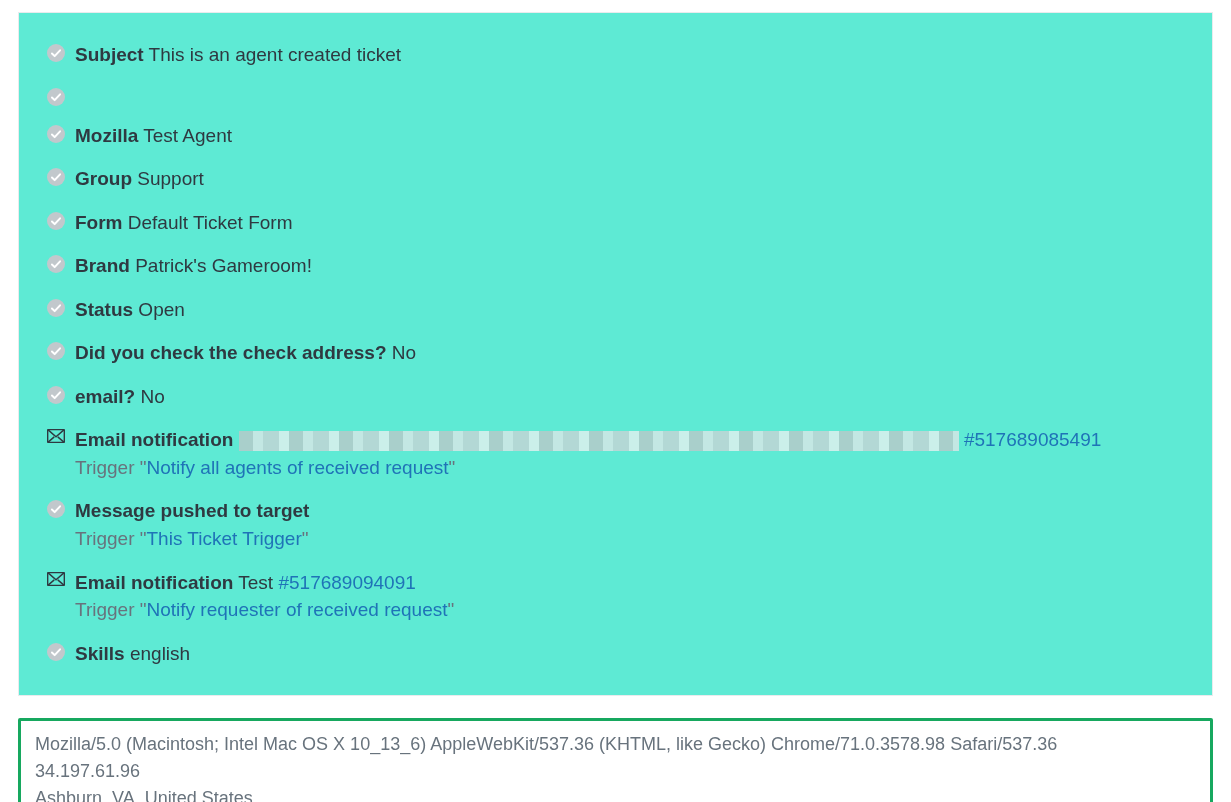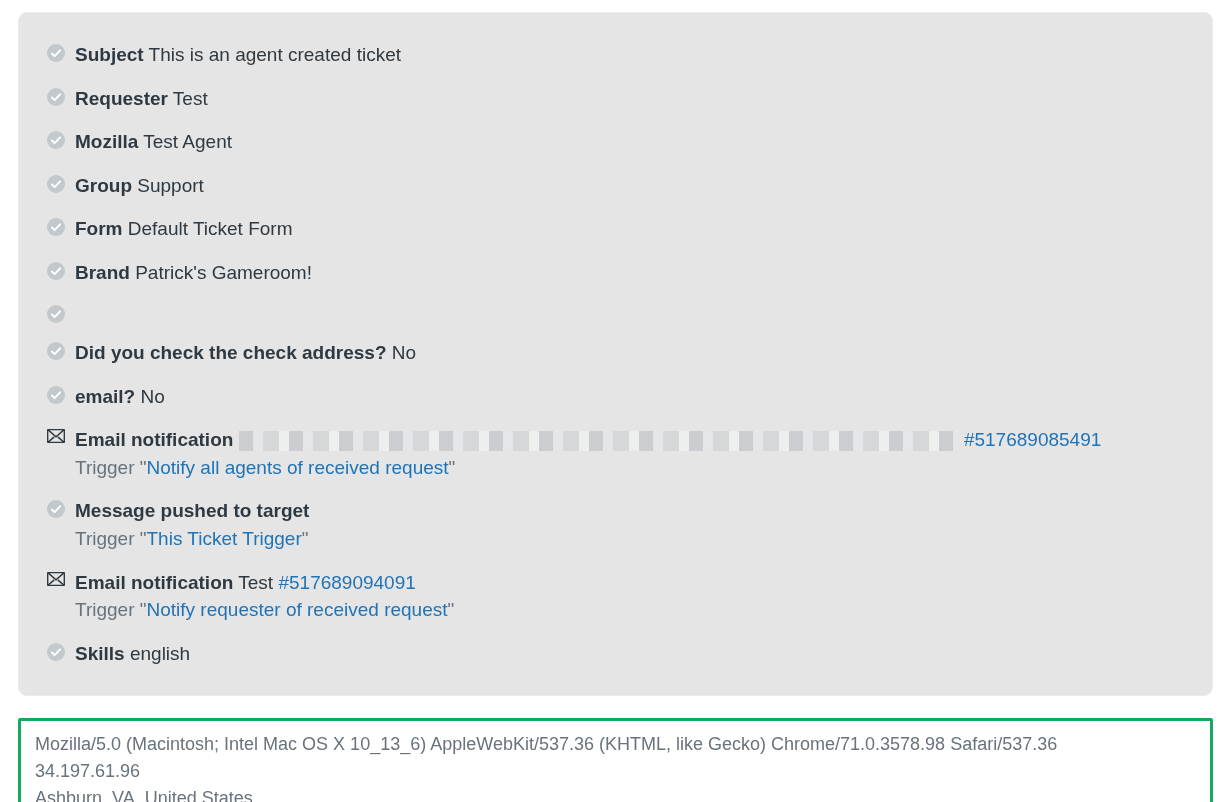--- a/index.html
+++ b/index.html
@@ -1,17 +1,17 @@
 <!DOCTYPE html>
 <html><head>
 <meta charset="utf-8">
 <style>
   html,body{margin:0;padding:0;background:#fff;font-family:-apple-system,BlinkMacSystemFont,"Segoe UI",Helvetica,Arial,sans-serif;color:#2f3941;}
   .page{width:1231px;padding:0 18px 30px 18px;box-sizing:border-box;}
-  .panel{background:#e5e5e5;border:1px solid #e9ebed;border-radius:9px;padding:22px 28px 18px 28px;margin-top:12px;}
+  .panel{background:#5eead4;border:1px solid #e9ebed;border-radius:0;padding:22px 28px 18px 28px;margin-top:12px;}
   .row{display:flex;align-items:flex-start;padding:6px 0 10px 0;font-size:19px;line-height:1.45;}
   .row .icon-col{width:28px;flex:0 0 28px;display:flex;align-items:center;justify-content:flex-start;padding-top:3px;}
   .row .content{flex:1;min-width:0;}
   .label{font-weight:700;color:#2f3941;}
   .value{color:#2f3941;font-weight:400;}
   .subline{color:#68737d;font-size:19px;}
   .subline .trigger-word{color:#68737d;}
   .link{color:#1f73b7;text-decoration:none;}
   .check-icon{width:18px;height:18px;}
   .mail-icon{width:18px;height:14px;}
@@ -40,25 +40,20 @@
       </div>
     </div>
 
     <div class="row">
       <div class="icon-col">
         <svg class="check-icon" viewBox="0 0 20 20">
             <circle cx="10" cy="10" r="10" fill="#c2c8cc"></circle>
             <path d="M5.5 10.5l3 3 6-6.5" stroke="#fff" stroke-width="2.2" fill="none" stroke-linecap="round" stroke-linejoin="round"></path>
           </svg>
       </div>
-      <div class="content">
-        <span class="label">Requester</span>
-        <span> </span>
-        <span class="value">Test</span>
-      </div>
     </div>
 
     <div class="row">
       <div class="icon-col">
         <svg class="check-icon" viewBox="0 0 20 20">
             <circle cx="10" cy="10" r="10" fill="#c2c8cc"></circle>
             <path d="M5.5 10.5l3 3 6-6.5" stroke="#fff" stroke-width="2.2" fill="none" stroke-linecap="round" stroke-linejoin="round"></path>
           </svg>
       </div>
       <div class="content">
@@ -109,20 +104,25 @@
         <span class="value">Patrick's Gameroom!</span>
       </div>
     </div>
 
     <div class="row">
       <div class="icon-col">
         <svg class="check-icon" viewBox="0 0 20 20">
             <circle cx="10" cy="10" r="10" fill="#c2c8cc"></circle>
             <path d="M5.5 10.5l3 3 6-6.5" stroke="#fff" stroke-width="2.2" fill="none" stroke-linecap="round" stroke-linejoin="round"></path>
           </svg>
+      </div>
+      <div class="content">
+        <span class="label">Status</span>
+        <span> </span>
+        <span class="value">Open</span>
       </div>
     </div>
 
     <div class="row">
       <div class="icon-col">
         <svg class="check-icon" viewBox="0 0 20 20">
             <circle cx="10" cy="10" r="10" fill="#c2c8cc"></circle>
             <path d="M5.5 10.5l3 3 6-6.5" stroke="#fff" stroke-width="2.2" fill="none" stroke-linecap="round" stroke-linejoin="round"></path>
           </svg>
       </div>

